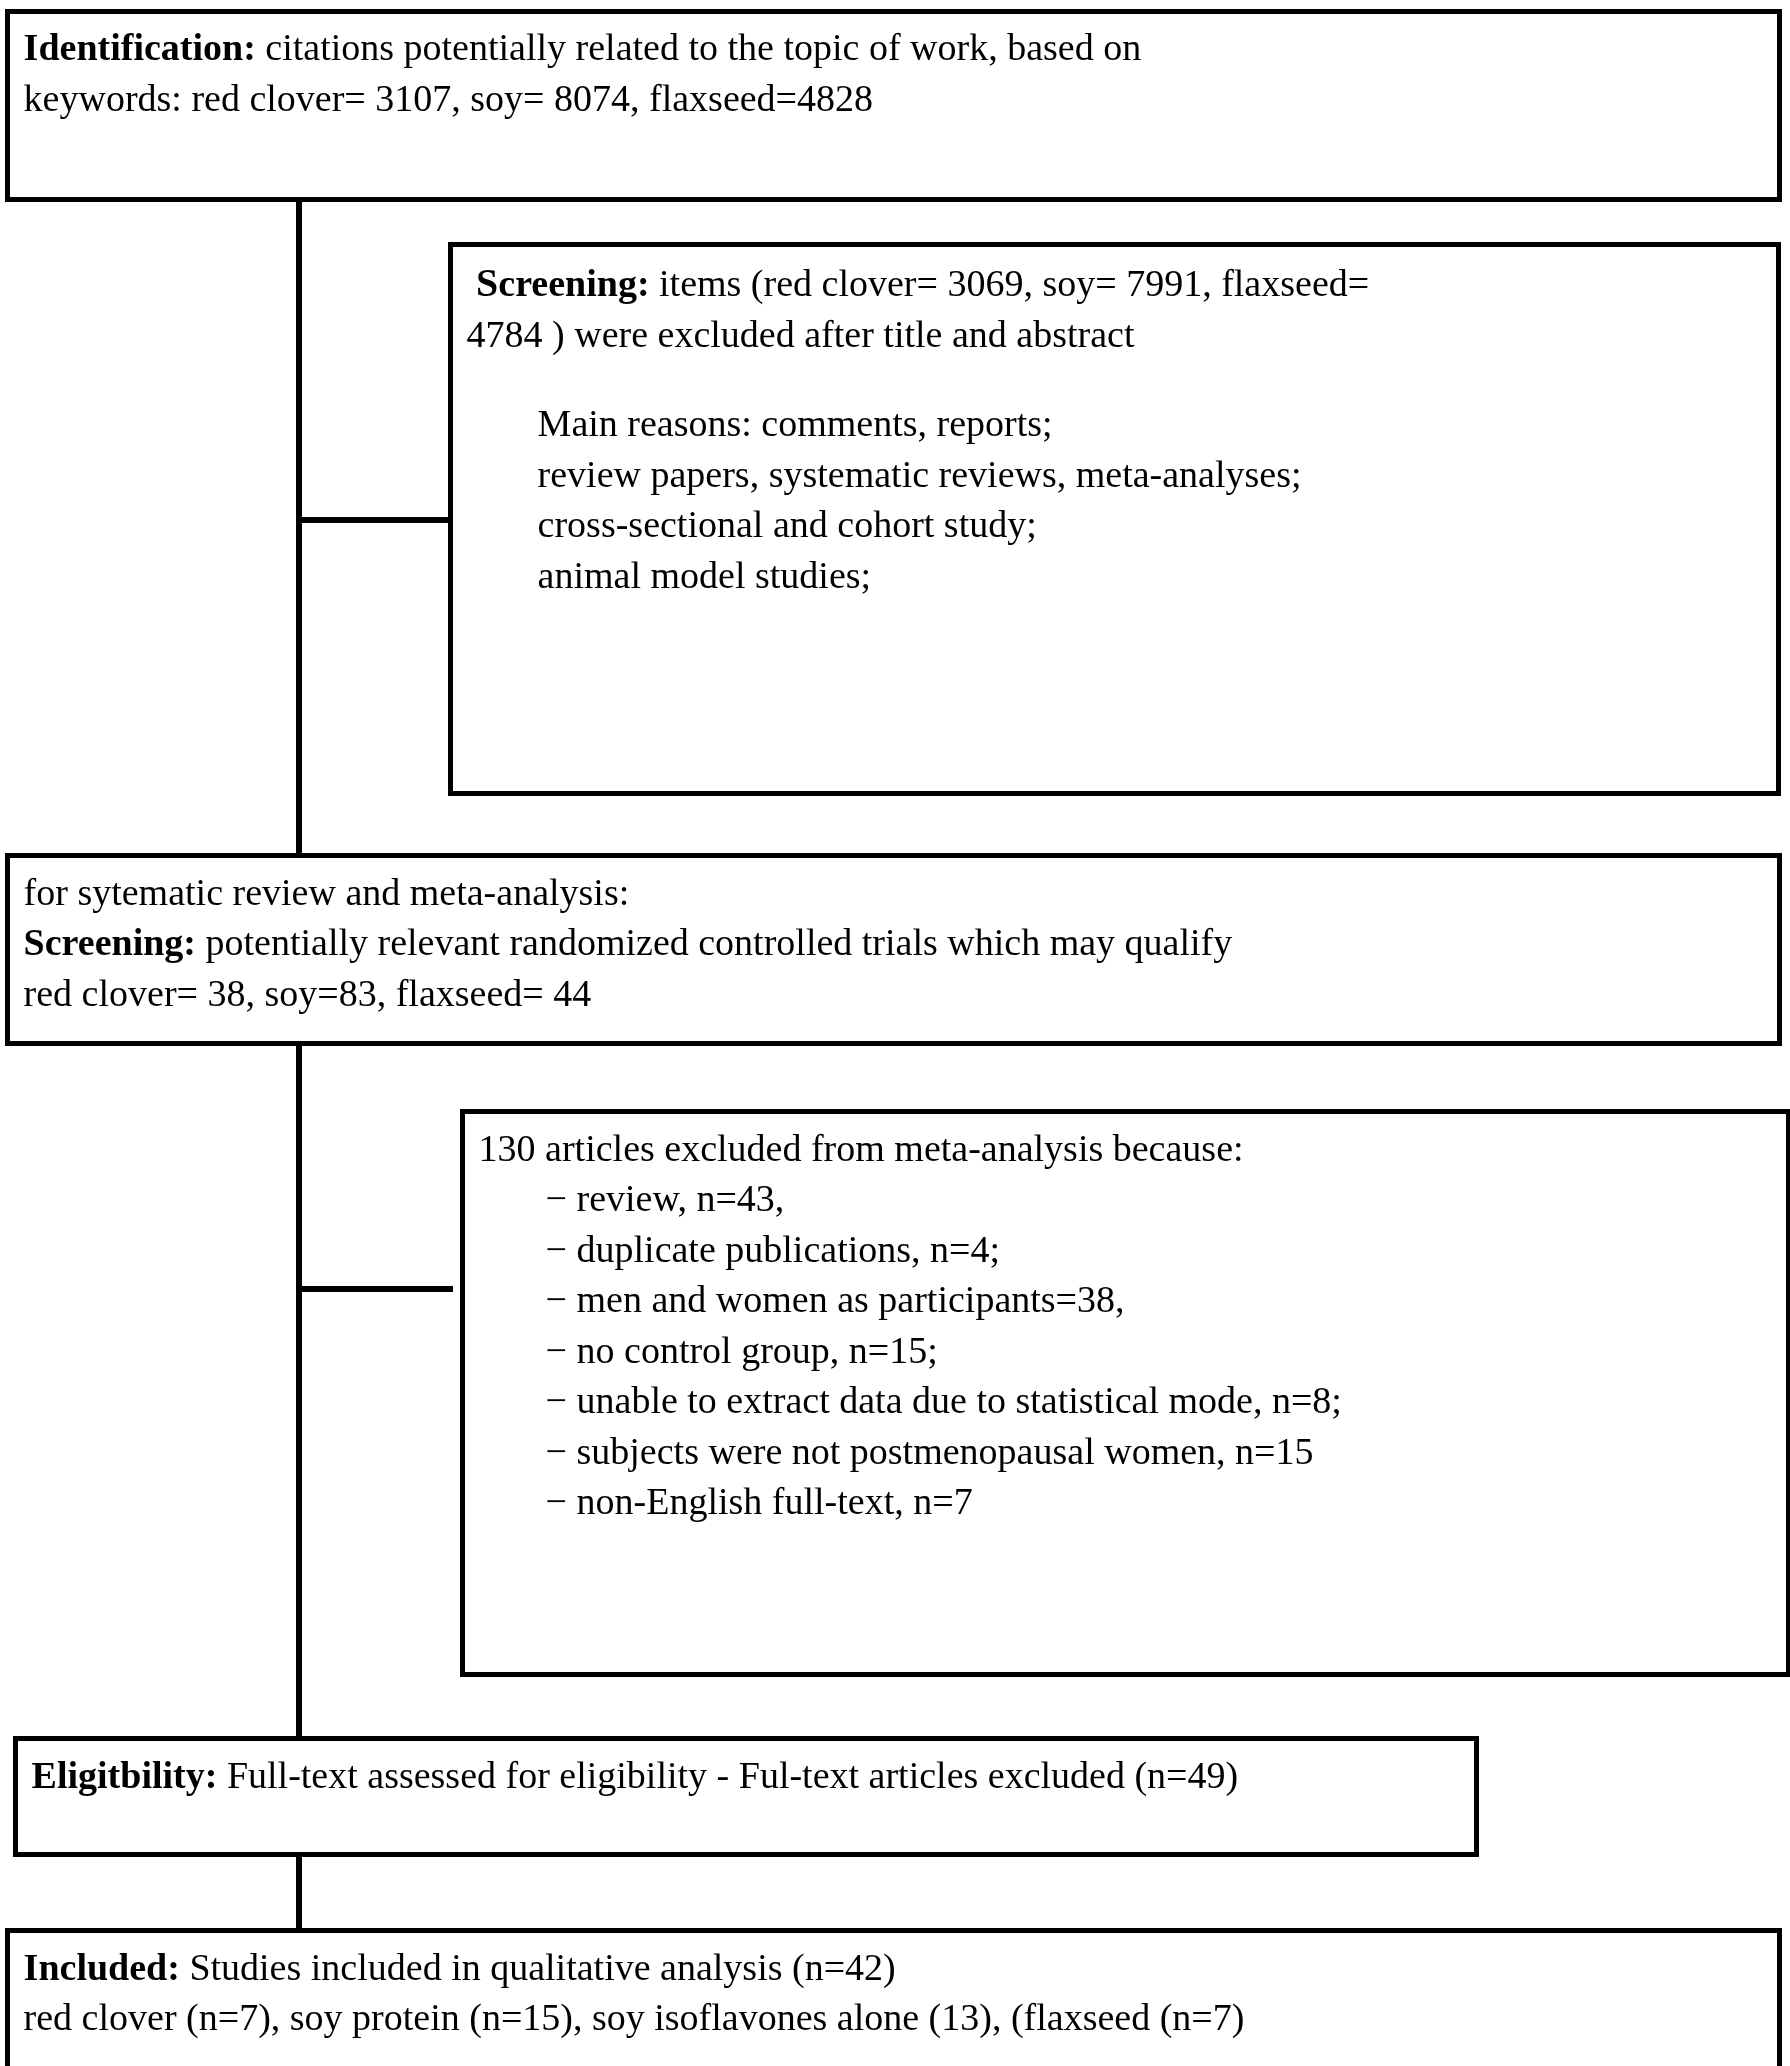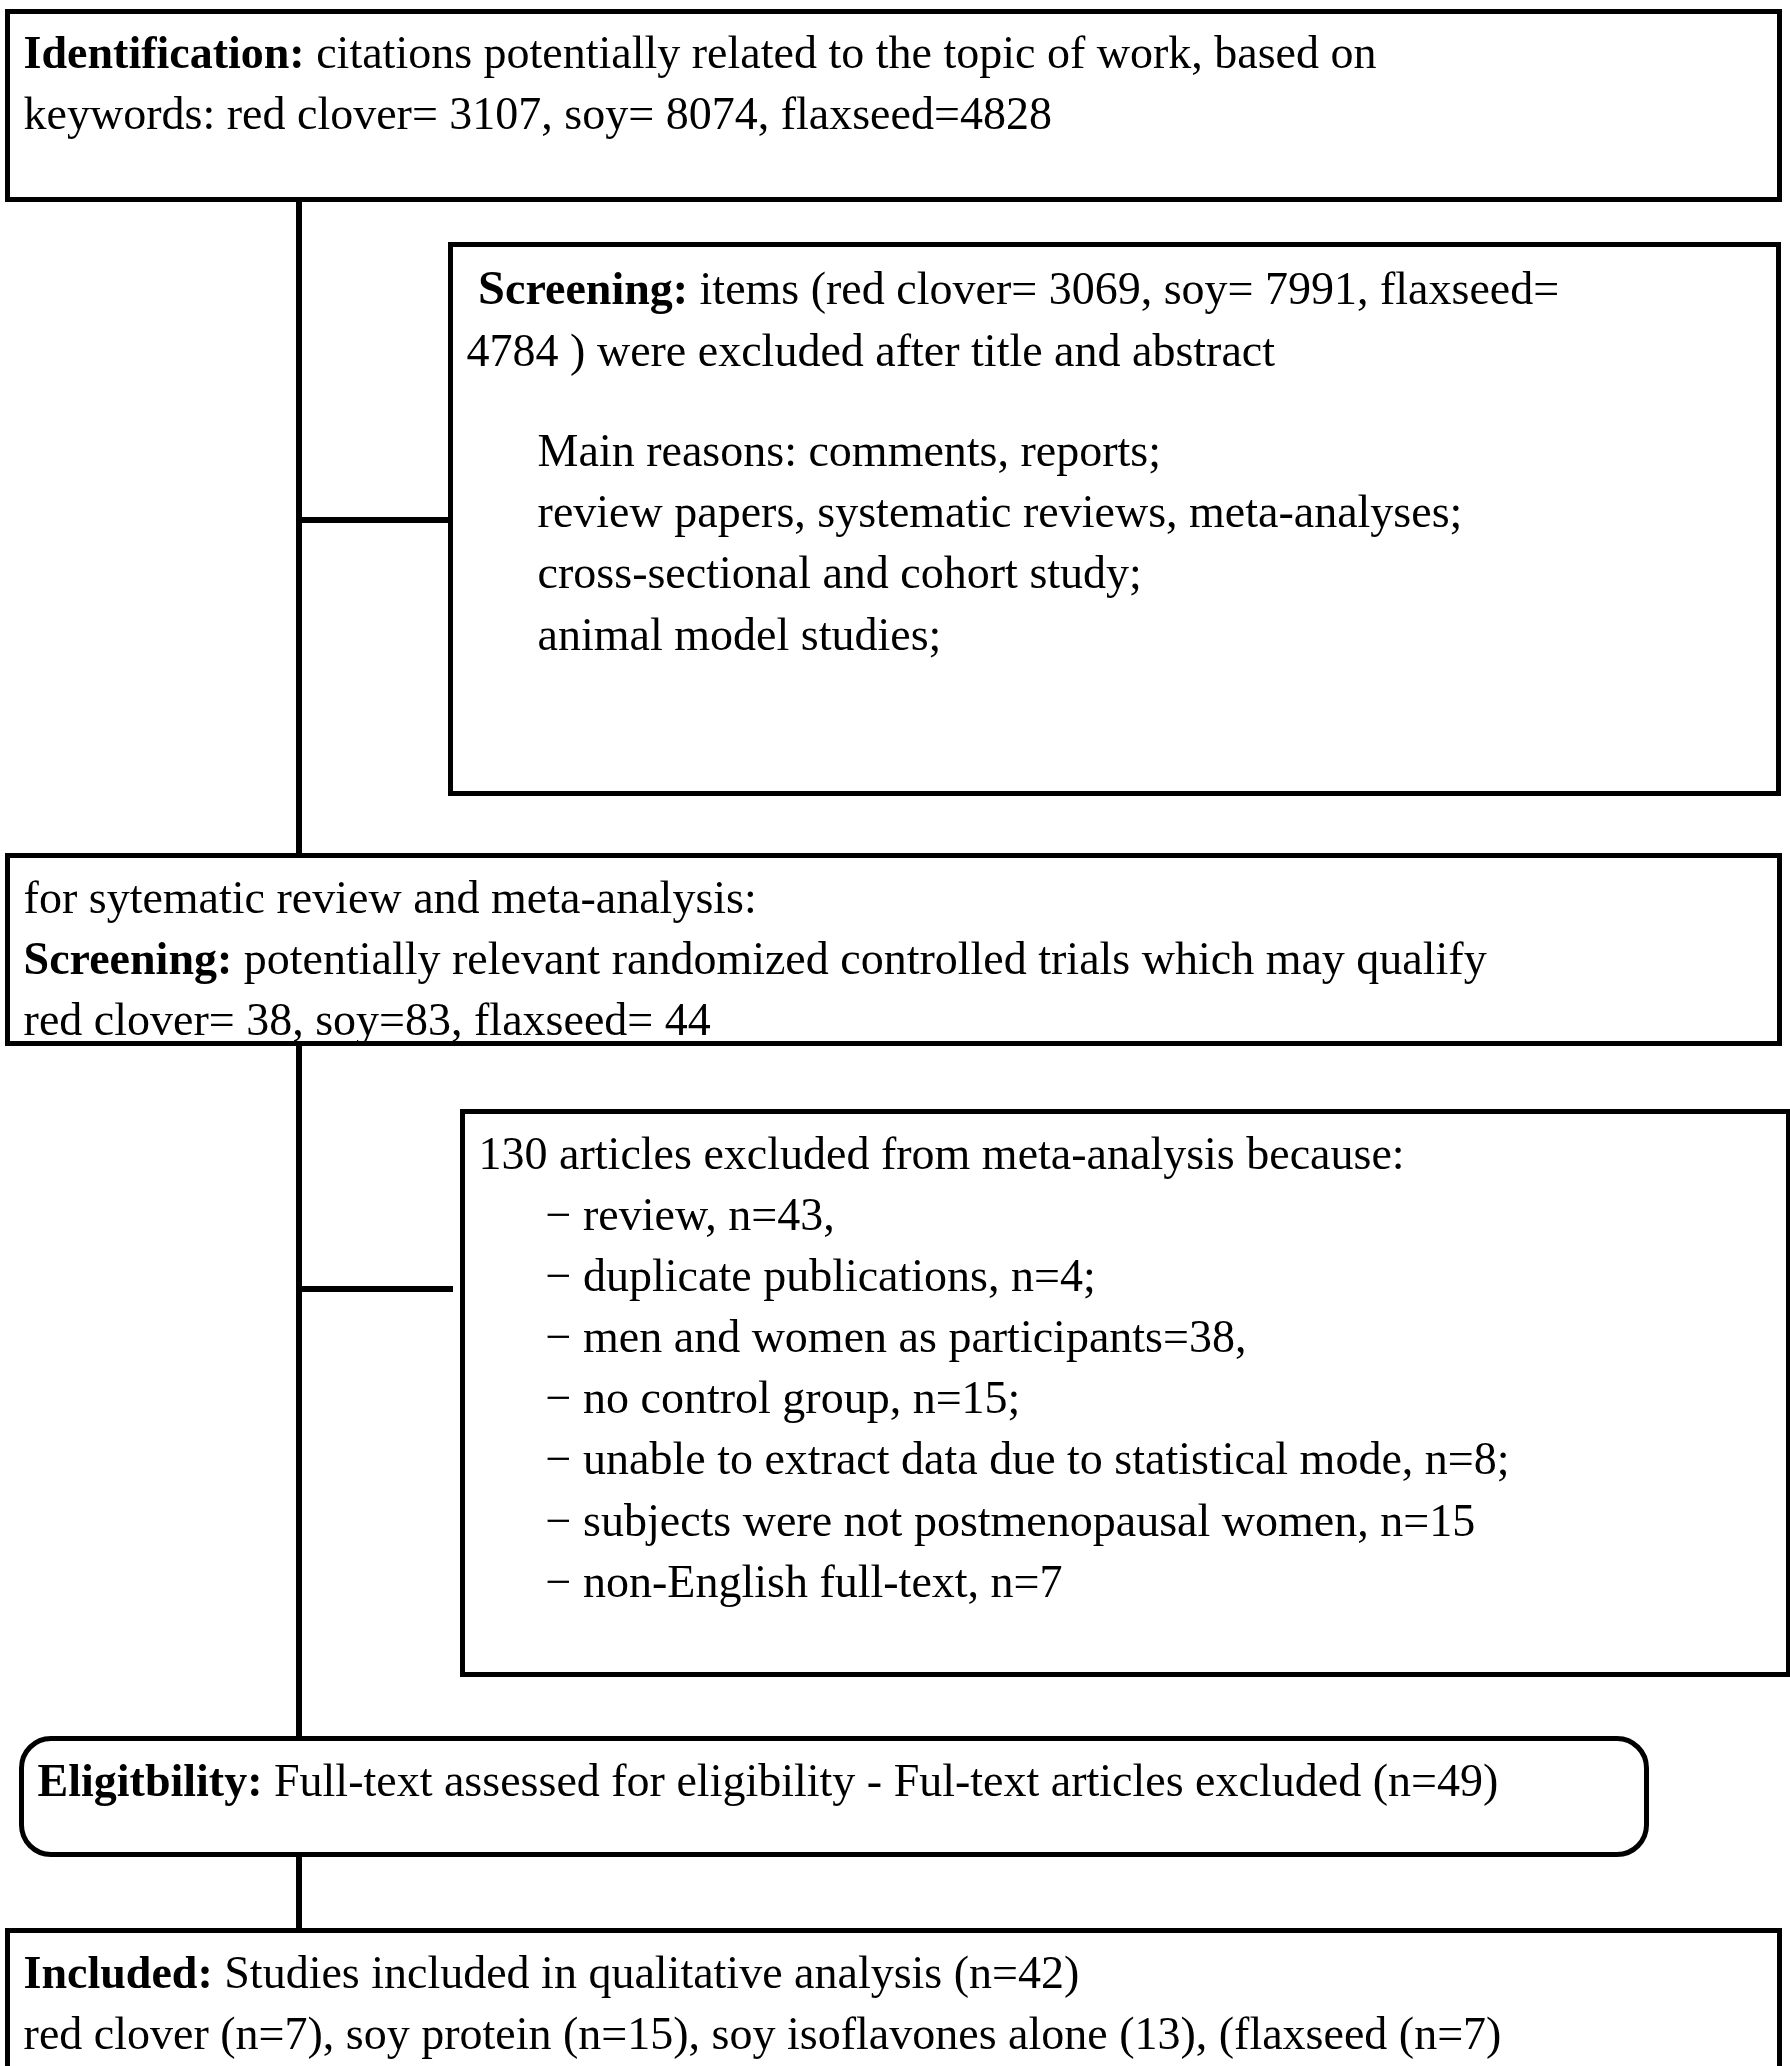--- a/index.html
+++ b/index.html
@@ -21,21 +21,21 @@
   
   .box {
     position: absolute;
     box-sizing: border-box;
     border: 5.6px solid #000000;
     background: #ffffff;
     z-index: 3;
   }
   .box-inner {
     padding: 8.6px 13.6px 8.6px 13.6px;
-    font-size: 46px;
+    font-size: 38px;
     line-height: 1.33;
   }
 
   .bold { font-weight: bold; }
 
   
   .bigcap {
     font-weight: bold;
     font-size: 1.05em;
   }
@@ -73,21 +73,21 @@
     z-index: 1;
   }
   .vline { width: 5.6px; }
   .hline { height: 5.6px; }
 
   
   #box-identification { left: 5px;   top: 8.6px;   width: 1777px; height: 193px; }
   #box-screen-excl    { left: 448px; top: 242px;  width: 1333px; height: 554px; }
   #box-screen-rct     { left: 5px;   top: 853px; width: 1777px; height: 193px; }
   #box-meta-excl      { left: 460px; top: 1109px; width: 1331px; height: 568px; }
-  #box-eligibility    { left: 19px;   top: 1736px; width: 1630px; height: 121px; border-radius: 32px; }
+  #box-eligibility    { left: 13px;   top: 1736px; width: 1466px; height: 121px; }
   #box-included       { left: 5px;   top: 1928px; width: 1777px; height: 150px; }
 
   
   #spine-1 { left: 296px; top: 199px;  height: 657px; }  
   #spine-2 { left: 296px; top: 1043px; height: 695px; }  
   #spine-3 { left: 296px; top: 1854px; height: 77px; }   
 
   
   #branch-1 { left: 296px; top: 517px;  width: 154px; }
   #branch-2 { left: 296px; top: 1286px; width: 157px; }

